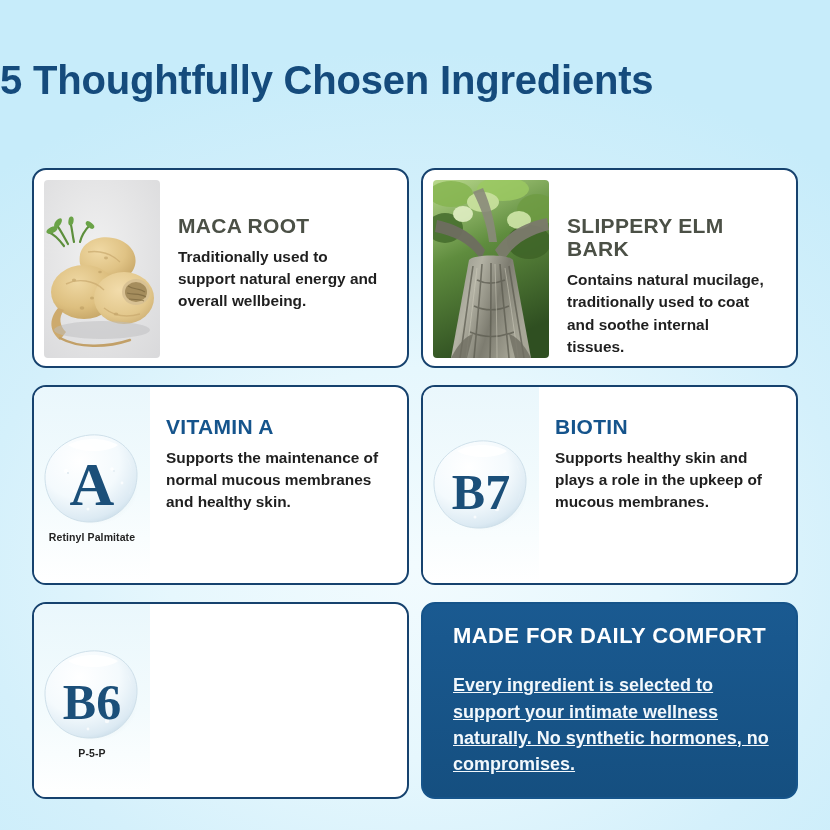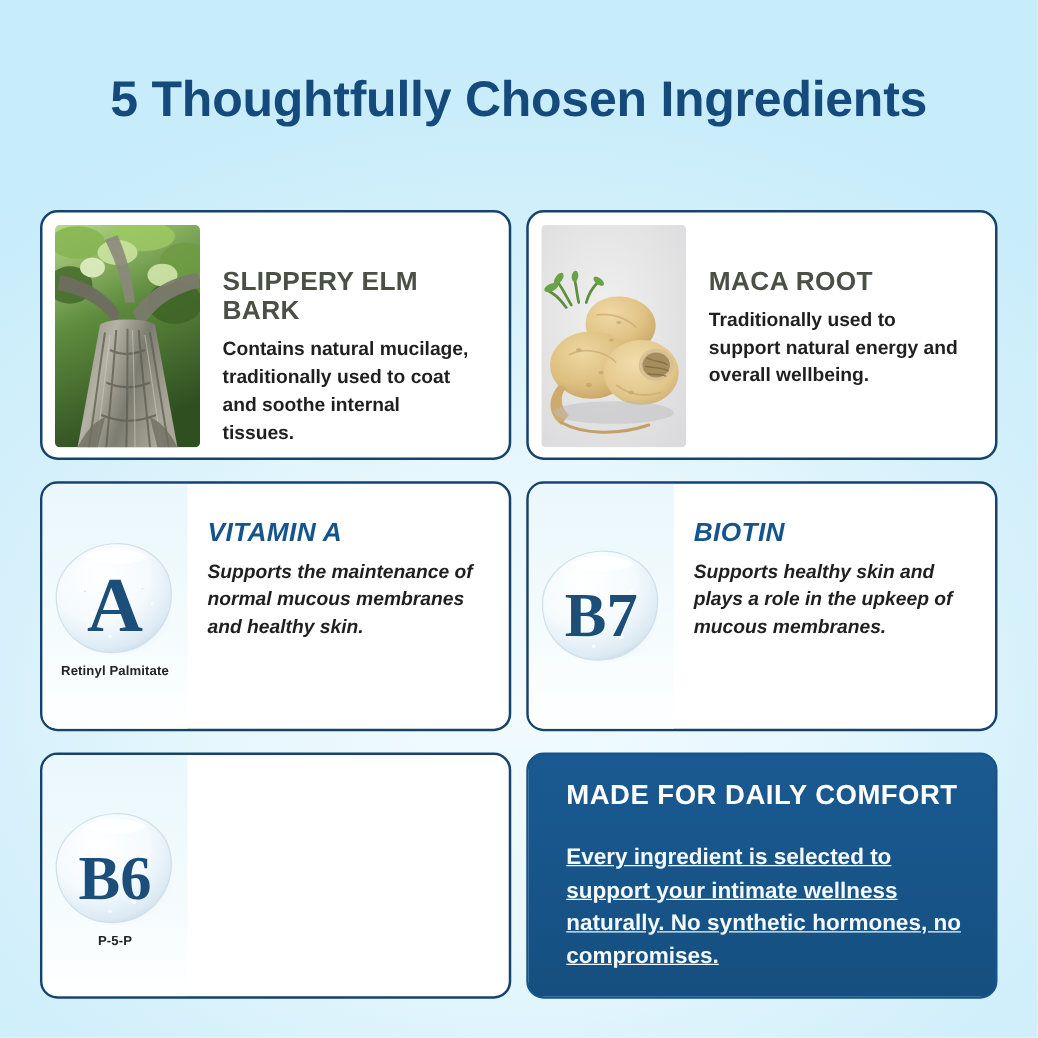--- a/index.html
+++ b/index.html
@@ -18,21 +18,20 @@
     color: #1b3a5c;
     position: relative;
   }
 
   
   .page-title {
     position: absolute;
     top: 58px;
     left: 0;
     width: 830px;
-    text-align: center;
     font-size: 40px;
     font-weight: 700;
     letter-spacing: -0.2px;
     color: #154b7c;
     white-space: nowrap;
   }
 
   
   .cards-grid {
     position: absolute;
@@ -96,21 +95,21 @@
   .bubble-caption {
     font-size: 10.5px;
     font-weight: 700;
     color: #232323;
     margin-top: 0;
     letter-spacing: 0.1px;
     white-space: nowrap;
   }
   .bubble-caption:empty { display: none; }
 
-  .bubble-card .card-body { padding: 28px 14px 10px 16px; font-style: italic; }
+  .bubble-card .card-body { padding: 28px 14px 10px 16px; }
 
   
   .card-body {
     flex: 1 1 auto;
     min-width: 0;
   }
 
   .card-title {
     font-size: 21px;
     font-weight: 700;
@@ -152,81 +151,20 @@
     line-height: 1.45;
     text-decoration: underline;
   }
 </style>
 </head>
 <body>
 
 <h1 class="page-title">5 Thoughtfully Chosen Ingredients</h1>
 
 <div class="cards-grid">
-
-  <div class="card photo-card">
-    <div class="media-photo">
-      <svg viewBox="0 0 116 178" preserveAspectRatio="none" aria-hidden="true">
-        <defs>
-          <linearGradient id="elmSky" x1="0" y1="0" x2="0.3" y2="1">
-            <stop offset="0%" stop-color="#b9d98c"></stop>
-            <stop offset="45%" stop-color="#5f8c3e"></stop>
-            <stop offset="100%" stop-color="#2f4f21"></stop>
-          </linearGradient>
-          <linearGradient id="elmTrunk" x1="0" y1="0" x2="1" y2="0.4">
-            <stop offset="0%" stop-color="#8e8f84"></stop>
-            <stop offset="35%" stop-color="#b3b2a4"></stop>
-            <stop offset="65%" stop-color="#7d7c70"></stop>
-            <stop offset="100%" stop-color="#a7a697"></stop>
-          </linearGradient>
-        </defs>
-        <rect width="116" height="178" fill="url(#elmSky)"></rect>
-
-        <g opacity="0.85">
-          <ellipse cx="18" cy="14" rx="22" ry="13" fill="#86b551"></ellipse>
-          <ellipse cx="70" cy="9" rx="26" ry="12" fill="#9cc962"></ellipse>
-          <ellipse cx="104" cy="30" rx="20" ry="16" fill="#6f9c44"></ellipse>
-          <ellipse cx="12" cy="48" rx="18" ry="15" fill="#446b2c"></ellipse>
-          <ellipse cx="96" cy="62" rx="22" ry="17" fill="#3e6327"></ellipse>
-          <ellipse cx="50" cy="22" rx="16" ry="10" fill="#cfe6a4"></ellipse>
-          <ellipse cx="86" cy="40" rx="12" ry="9" fill="#d8ecb0"></ellipse>
-          <ellipse cx="30" cy="34" rx="10" ry="8" fill="#e6f2c9"></ellipse>
-        </g>
-
-        <path d="M52 70 C 40 52, 22 44, 4 40 L 2 52 C 22 56, 38 64, 48 80 Z" fill="#6e6d60" opacity="0.95"></path>
-        <path d="M62 70 C 76 50, 94 42, 114 38 L 116 50 C 96 55, 80 64, 70 82 Z" fill="#7b7a6c" opacity="0.95"></path>
-        <path d="M56 62 C 54 44, 48 28, 40 12 L 50 8 C 58 26, 62 44, 64 62 Z" fill="#8a897a" opacity="0.9"></path>
-
-        <path d="M36 80 C 40 74, 76 74, 80 80 L 98 178 L 18 178 Z" fill="url(#elmTrunk)"></path>
-
-        <g stroke="#5d5c51" stroke-width="1.6" fill="none" opacity="0.75">
-          <path d="M40 86 C 36 112, 32 146, 27 178"></path>
-          <path d="M49 84 C 47 112, 44 146, 41 178"></path>
-          <path d="M58 83 C 58 112, 58 146, 57 178"></path>
-          <path d="M67 84 C 69 112, 73 146, 76 178"></path>
-          <path d="M76 86 C 80 112, 86 146, 91 178"></path>
-          <path d="M44 100 C 52 104, 62 104, 72 100"></path>
-          <path d="M41 126 C 52 131, 64 131, 76 126"></path>
-          <path d="M37 152 C 51 158, 66 158, 81 152"></path>
-        </g>
-        <g stroke="#cfcdbd" stroke-width="0.9" fill="none" opacity="0.6">
-          <path d="M44 88 C 41 114, 37 148, 33 178"></path>
-          <path d="M62 84 C 63 114, 64 148, 64 178"></path>
-          <path d="M72 88 C 76 114, 81 148, 85 178"></path>
-        </g>
-
-        <path d="M18 178 C 26 162, 34 156, 40 154 L 34 178 Z" fill="#6f6e62" opacity="0.8"></path>
-        <path d="M98 178 C 90 162, 82 156, 76 154 L 82 178 Z" fill="#6f6e62" opacity="0.8"></path>
-      </svg>
-    </div>
-    <div class="card-body">
-      <div class="card-title tone-earth">SLIPPERY ELM BARK</div>
-      <div class="card-desc">Contains natural mucilage, traditionally used to coat and soothe internal tissues.</div>
-    </div>
-  </div>
 
   <div class="card photo-card">
     <div class="media-photo">
       <svg viewBox="0 0 116 178" preserveAspectRatio="none" aria-hidden="true">
         <defs>
           <radialGradient id="macaBg" cx="0.45" cy="0.4" r="0.85">
             <stop offset="0%" stop-color="#f0f0f0"></stop>
             <stop offset="100%" stop-color="#d8d8da"></stop>
           </radialGradient>
           <radialGradient id="macaA" cx="0.35" cy="0.3" r="0.85">
@@ -291,20 +229,81 @@
 
         <ellipse cx="58" cy="150" rx="48" ry="9" fill="#bdbdbf" opacity="0.5"></ellipse>
       </svg>
     </div>
     <div class="card-body">
       <div class="card-title tone-earth">MACA ROOT</div>
       <div class="card-desc">Traditionally used to support natural energy and overall wellbeing.</div>
     </div>
   </div>
 
+  <div class="card photo-card">
+    <div class="media-photo">
+      <svg viewBox="0 0 116 178" preserveAspectRatio="none" aria-hidden="true">
+        <defs>
+          <linearGradient id="elmSky" x1="0" y1="0" x2="0.3" y2="1">
+            <stop offset="0%" stop-color="#b9d98c"></stop>
+            <stop offset="45%" stop-color="#5f8c3e"></stop>
+            <stop offset="100%" stop-color="#2f4f21"></stop>
+          </linearGradient>
+          <linearGradient id="elmTrunk" x1="0" y1="0" x2="1" y2="0.4">
+            <stop offset="0%" stop-color="#8e8f84"></stop>
+            <stop offset="35%" stop-color="#b3b2a4"></stop>
+            <stop offset="65%" stop-color="#7d7c70"></stop>
+            <stop offset="100%" stop-color="#a7a697"></stop>
+          </linearGradient>
+        </defs>
+        <rect width="116" height="178" fill="url(#elmSky)"></rect>
+
+        <g opacity="0.85">
+          <ellipse cx="18" cy="14" rx="22" ry="13" fill="#86b551"></ellipse>
+          <ellipse cx="70" cy="9" rx="26" ry="12" fill="#9cc962"></ellipse>
+          <ellipse cx="104" cy="30" rx="20" ry="16" fill="#6f9c44"></ellipse>
+          <ellipse cx="12" cy="48" rx="18" ry="15" fill="#446b2c"></ellipse>
+          <ellipse cx="96" cy="62" rx="22" ry="17" fill="#3e6327"></ellipse>
+          <ellipse cx="50" cy="22" rx="16" ry="10" fill="#cfe6a4"></ellipse>
+          <ellipse cx="86" cy="40" rx="12" ry="9" fill="#d8ecb0"></ellipse>
+          <ellipse cx="30" cy="34" rx="10" ry="8" fill="#e6f2c9"></ellipse>
+        </g>
+
+        <path d="M52 70 C 40 52, 22 44, 4 40 L 2 52 C 22 56, 38 64, 48 80 Z" fill="#6e6d60" opacity="0.95"></path>
+        <path d="M62 70 C 76 50, 94 42, 114 38 L 116 50 C 96 55, 80 64, 70 82 Z" fill="#7b7a6c" opacity="0.95"></path>
+        <path d="M56 62 C 54 44, 48 28, 40 12 L 50 8 C 58 26, 62 44, 64 62 Z" fill="#8a897a" opacity="0.9"></path>
+
+        <path d="M36 80 C 40 74, 76 74, 80 80 L 98 178 L 18 178 Z" fill="url(#elmTrunk)"></path>
+
+        <g stroke="#5d5c51" stroke-width="1.6" fill="none" opacity="0.75">
+          <path d="M40 86 C 36 112, 32 146, 27 178"></path>
+          <path d="M49 84 C 47 112, 44 146, 41 178"></path>
+          <path d="M58 83 C 58 112, 58 146, 57 178"></path>
+          <path d="M67 84 C 69 112, 73 146, 76 178"></path>
+          <path d="M76 86 C 80 112, 86 146, 91 178"></path>
+          <path d="M44 100 C 52 104, 62 104, 72 100"></path>
+          <path d="M41 126 C 52 131, 64 131, 76 126"></path>
+          <path d="M37 152 C 51 158, 66 158, 81 152"></path>
+        </g>
+        <g stroke="#cfcdbd" stroke-width="0.9" fill="none" opacity="0.6">
+          <path d="M44 88 C 41 114, 37 148, 33 178"></path>
+          <path d="M62 84 C 63 114, 64 148, 64 178"></path>
+          <path d="M72 88 C 76 114, 81 148, 85 178"></path>
+        </g>
+
+        <path d="M18 178 C 26 162, 34 156, 40 154 L 34 178 Z" fill="#6f6e62" opacity="0.8"></path>
+        <path d="M98 178 C 90 162, 82 156, 76 154 L 82 178 Z" fill="#6f6e62" opacity="0.8"></path>
+      </svg>
+    </div>
+    <div class="card-body">
+      <div class="card-title tone-earth">SLIPPERY ELM BARK</div>
+      <div class="card-desc">Contains natural mucilage, traditionally used to coat and soothe internal tissues.</div>
+    </div>
+  </div>
+
   <div class="card bubble-card">
     <div class="media-bubble">
       <div class="bubble-wrap">
         <svg viewBox="0 0 108 104" aria-hidden="true">
           <defs>
             <radialGradient id="dropA" cx="0.38" cy="0.3" r="0.78">
               <stop offset="0%" stop-color="#ffffff"></stop>
               <stop offset="55%" stop-color="#f4fafd"></stop>
               <stop offset="86%" stop-color="#dceaf3"></stop>
               <stop offset="100%" stop-color="#c5d9e6"></stop>

